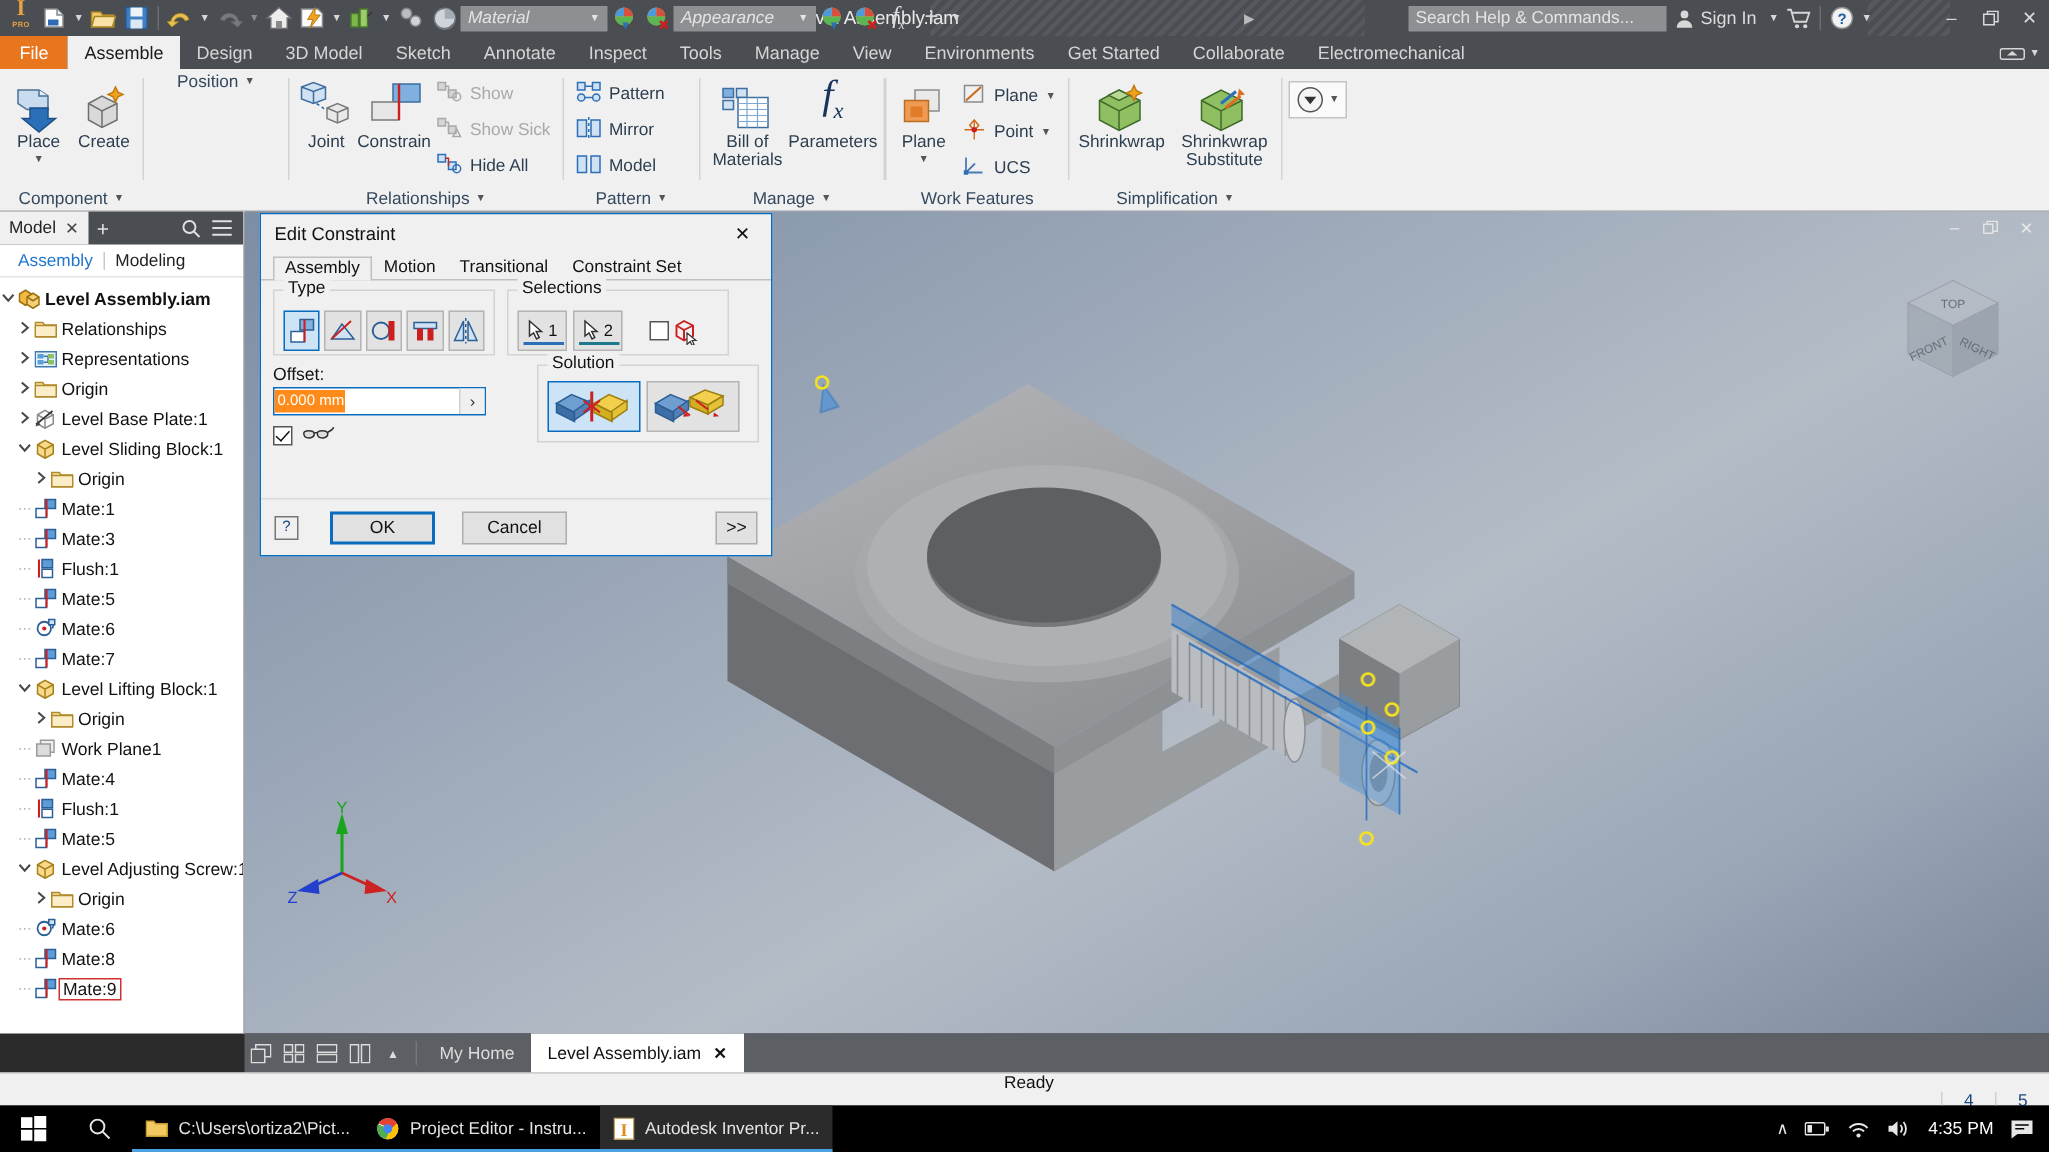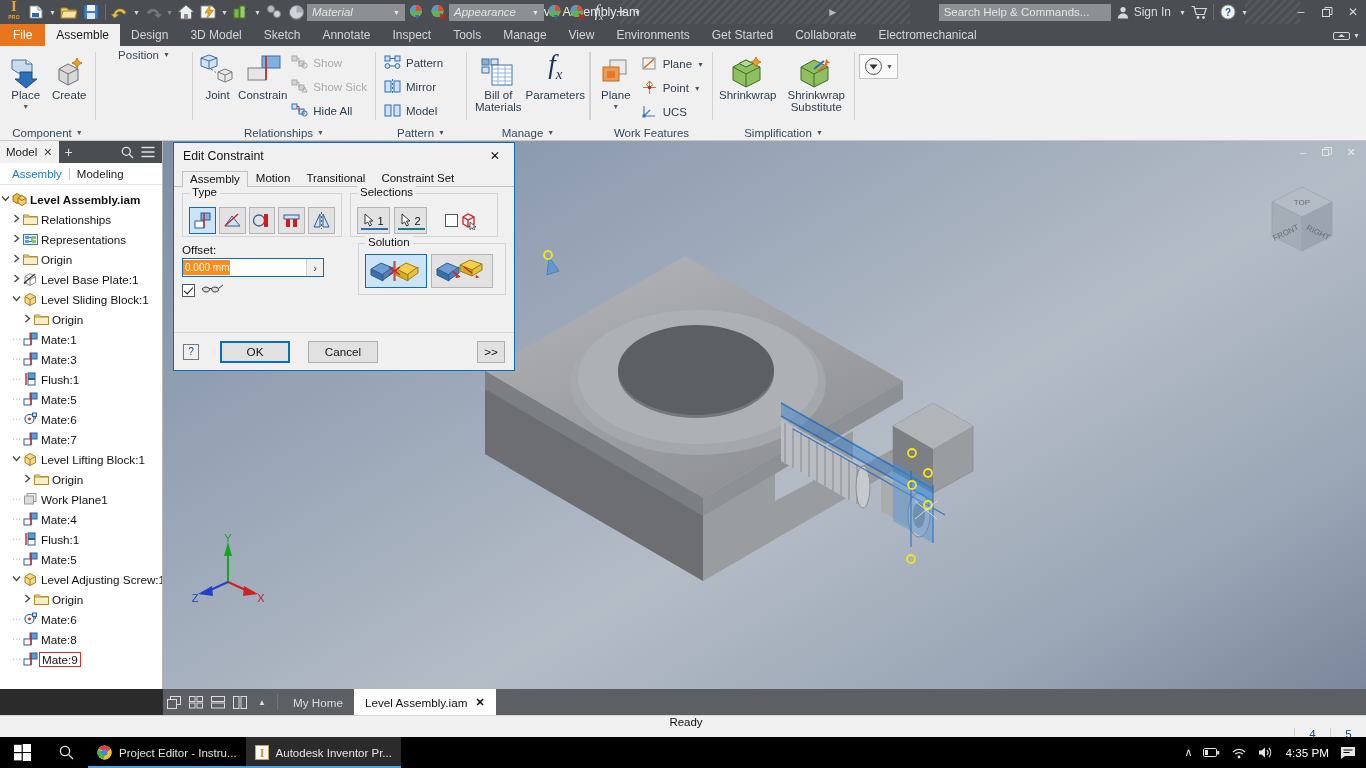--- a/index.html
+++ b/index.html
@@ -1196,21 +1196,21 @@
     </div>
     <div class="dlg-tabs">
       <div class="dtab act"><span>Assembly</span></div>
       <div class="dtab"><span>Motion</span></div>
       <div class="dtab"><span>Transitional</span></div>
       <div class="dtab"><span>Constraint Set</span></div>
     </div>
 
     <div class="dlg-body">
 
-      <div class="fieldset" style="width:160px;height:44px;">
+      <div class="fieldset" style="width:148px;height:44px;">
         <legend>Type</legend>
         <div class="typebtns">
           <div class="tbtn sel">
             <svg width="19" height="19" viewBox="0 0 19 19">
                 <rect x="8" y="2" width="9" height="7" fill="#7fb0e0" stroke="#2b5f97"></rect>
                 <rect x="2" y="10" width="9" height="7" fill="#fff" stroke="#2b5f97"></rect>
                 <path d="M11 2v15" stroke="#cc2020" stroke-width="1.4"></path>
               </svg>
           </div>
           <div class="tbtn">
@@ -1390,20 +1390,26 @@
           <rect x="8.8" y="0" width="8.2" height="8" fill="#fff"></rect>
           <rect x="0" y="9.2" width="7.6" height="7.2" fill="#fff"></rect>
           <rect x="8.8" y="9" width="8.2" height="8" fill="#fff"></rect>
         </svg>
     </div>
     <div class="tb-search">
       <svg width="15" height="15" viewBox="0 0 15 15">
           <circle cx="6" cy="6" r="4.6" fill="none" stroke="#e6e6e6" stroke-width="1.3"></circle>
           <path d="M9.4 9.4L14 14" stroke="#e6e6e6" stroke-width="1.3"></path>
         </svg>
+    </div>
+    <div class="tbapp">
+      <svg width="15" height="13" viewBox="0 0 15 13">
+          <path d="M0.5 1.5h5l1.2 1.7H14.5v8.3H0.5z" fill="#f1c861" stroke="#c49b2a"></path>
+        </svg>
+      <span>C:\Users\ortiza2\Pict...</span>
     </div>
     <div class="tbapp">
       <svg width="15" height="15" viewBox="0 0 15 15">
         <circle cx="7.5" cy="7.5" r="7" fill="#f5f5f5"></circle>
         <path d="M7.5 0.5A7 7 0 0 1 13.6 4H7.5z" fill="#e44232"></path>
         <path d="M1.4 4A7 7 0 0 1 13.6 4L10 7.5z" fill="#e44232"></path>
         <path d="M1.4 4A7 7 0 0 0 6 14.3L9 8z" fill="#4caf50" transform="rotate(-5 7.5 7.5)"></path>
         <path d="M13.6 4A7 7 0 0 1 6 14.3L9.5 8z" fill="#ffc107"></path>
         <circle cx="7.5" cy="7.5" r="3" fill="#4285f4"></circle>
       </svg>

